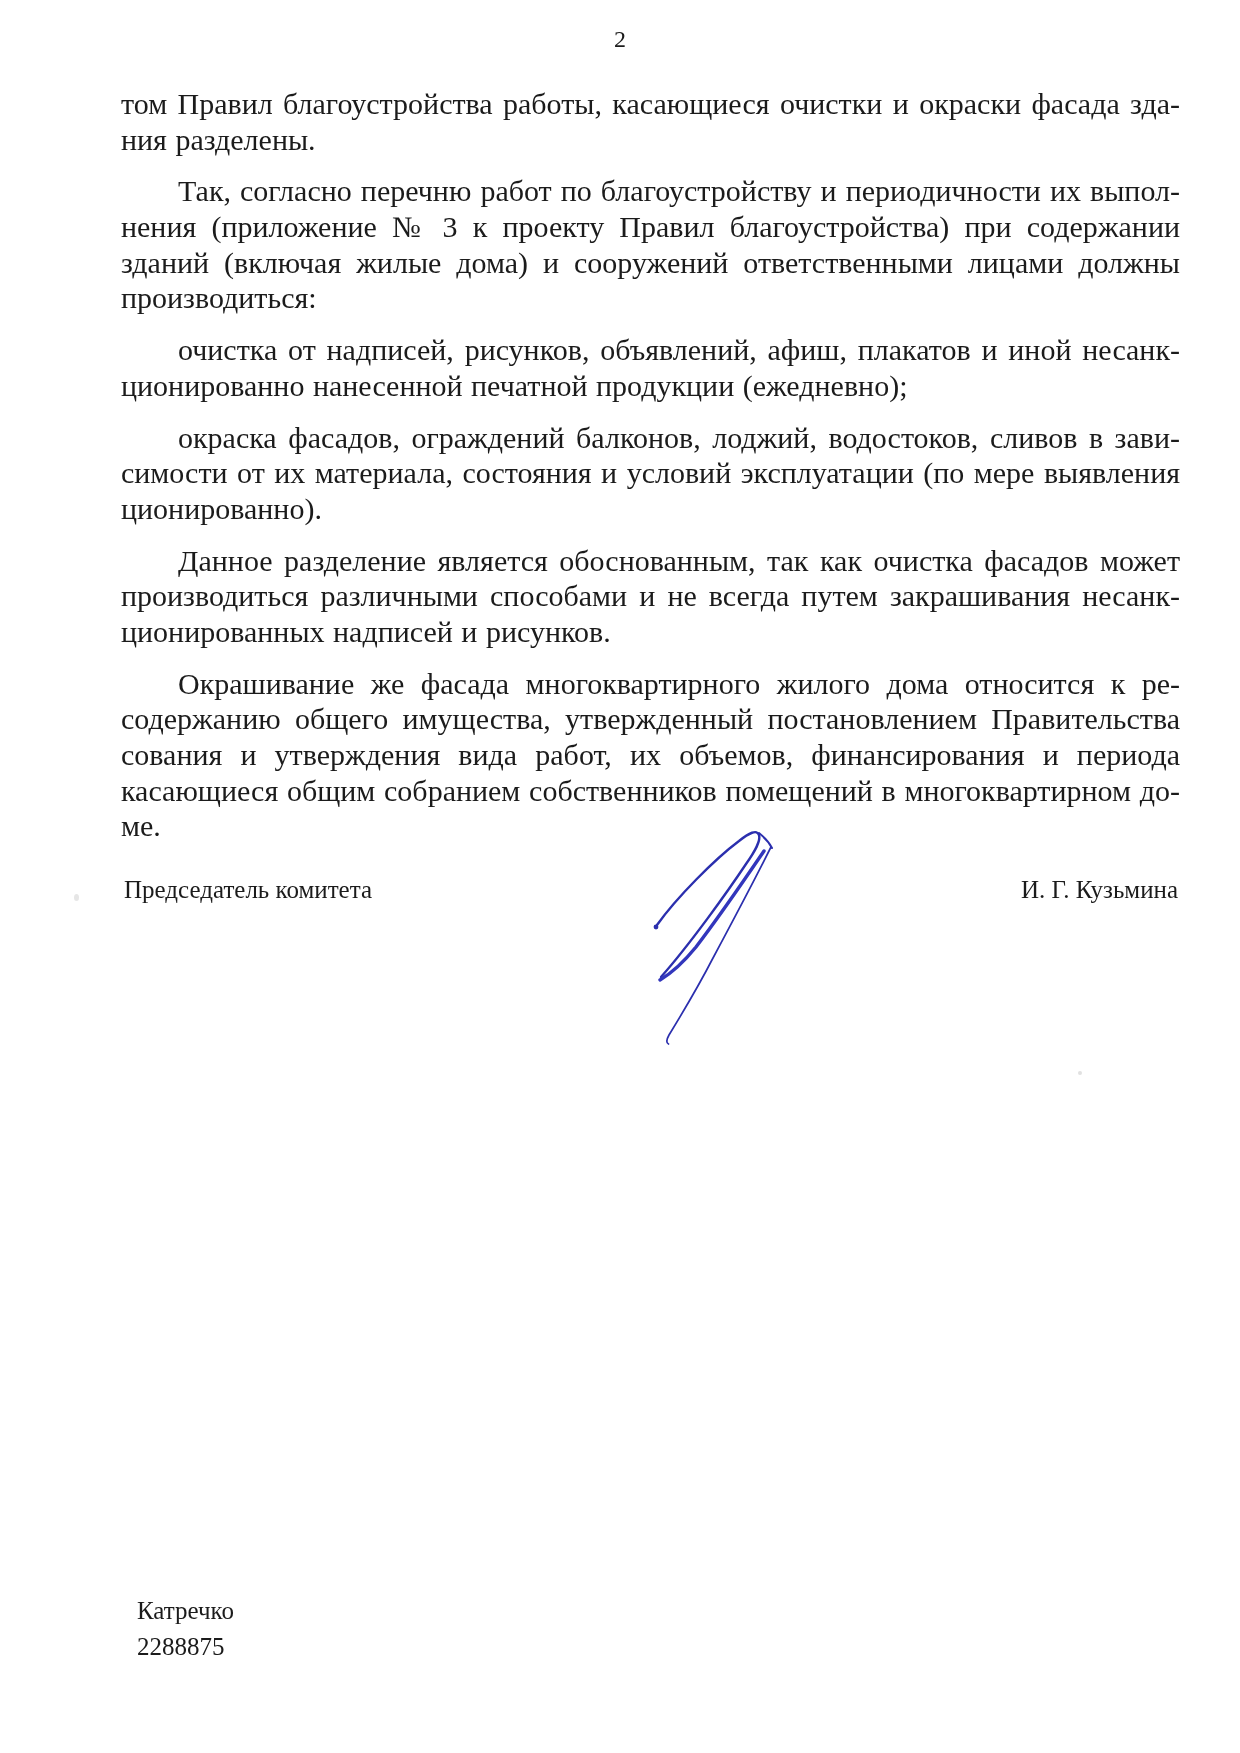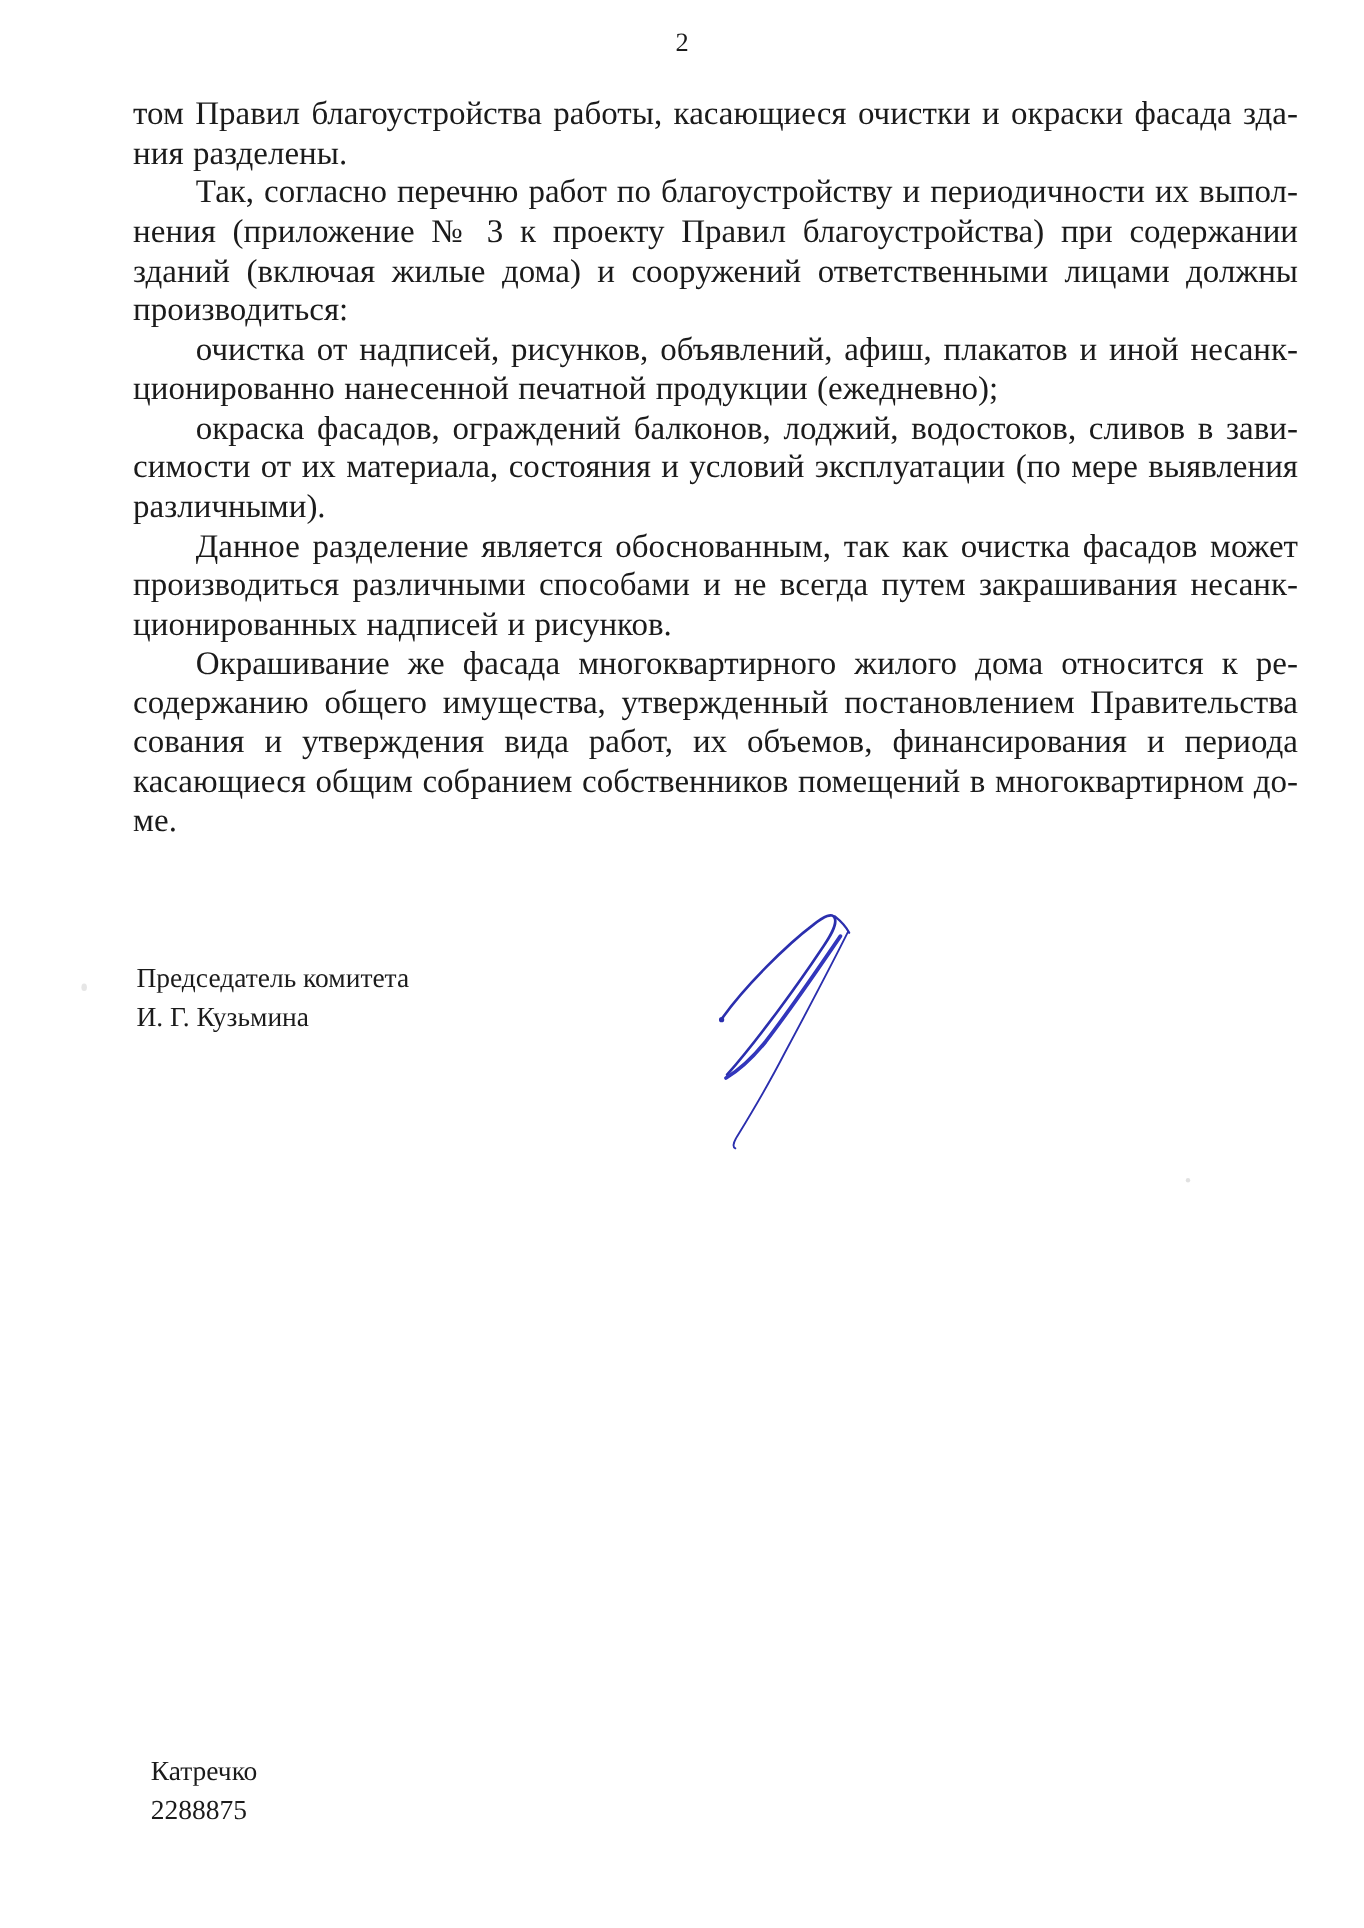--- a/index.html
+++ b/index.html
@@ -39,31 +39,31 @@
     text-align: justify;
     text-align-last: justify;
     word-spacing: 1px;
   }
   .doc-line.last {
     text-align: right;
     text-align-last: left;
   }
   .doc-line.indent {
     text-indent: 57px;
+    margin-top: 16px;
   }
   .sig-row {
     position: absolute;
     top: 872px;
     left: 124px;
     right: 62px;
     display: flex;
-    justify-content: flex-start;
+    justify-content: space-between;
     font-size: 25px;
     line-height: 35.7px;
-    flex-direction: column;
   }
   .signature-svg {
     position: absolute;
     left: 633px;
     top: 815px;
     width: 150px;
     height: 240px;
   }
   .footer {
     position: absolute;
@@ -99,21 +99,21 @@
         <div class="doc-line">зданий (включая жилые дома) и сооружений ответственными лицами должны</div>
         <div class="doc-line last">производиться:</div>
       </div>
       <div>
         <div class="doc-line indent">очистка от надписей, рисунков, объявлений, афиш, плакатов и иной несанк-</div>
         <div class="doc-line last">ционированно нанесенной печатной продукции (ежедневно);</div>
       </div>
       <div>
         <div class="doc-line indent">окраска фасадов, ограждений балконов, лоджий, водостоков, сливов в зави-</div>
         <div class="doc-line">симости от их материала, состояния и условий эксплуатации (по мере выявления</div>
-        <div class="doc-line last">различными).</div>
+        <div class="doc-line last">ционированно).</div>
       </div>
       <div>
         <div class="doc-line indent">Данное разделение является обоснованным, так как очистка фасадов может</div>
         <div class="doc-line">производиться различными способами и не всегда путем закрашивания несанк-</div>
         <div class="doc-line last">ционированных надписей и рисунков.</div>
       </div>
       <div>
         <div class="doc-line indent">Окрашивание же фасада многоквартирного жилого дома относится к ре-</div>
         <div class="doc-line">содержанию общего имущества, утвержденный постановлением Правительства</div>
         <div class="doc-line">сования и утверждения вида работ, их объемов, финансирования и периода</div>

